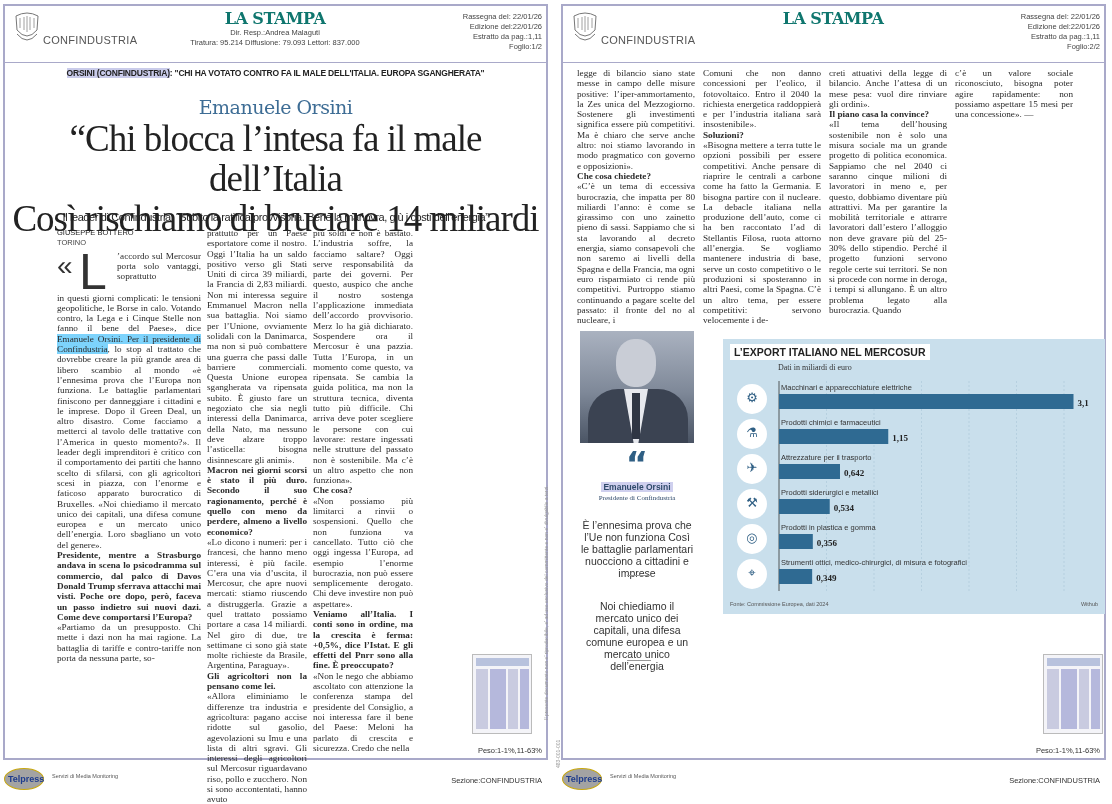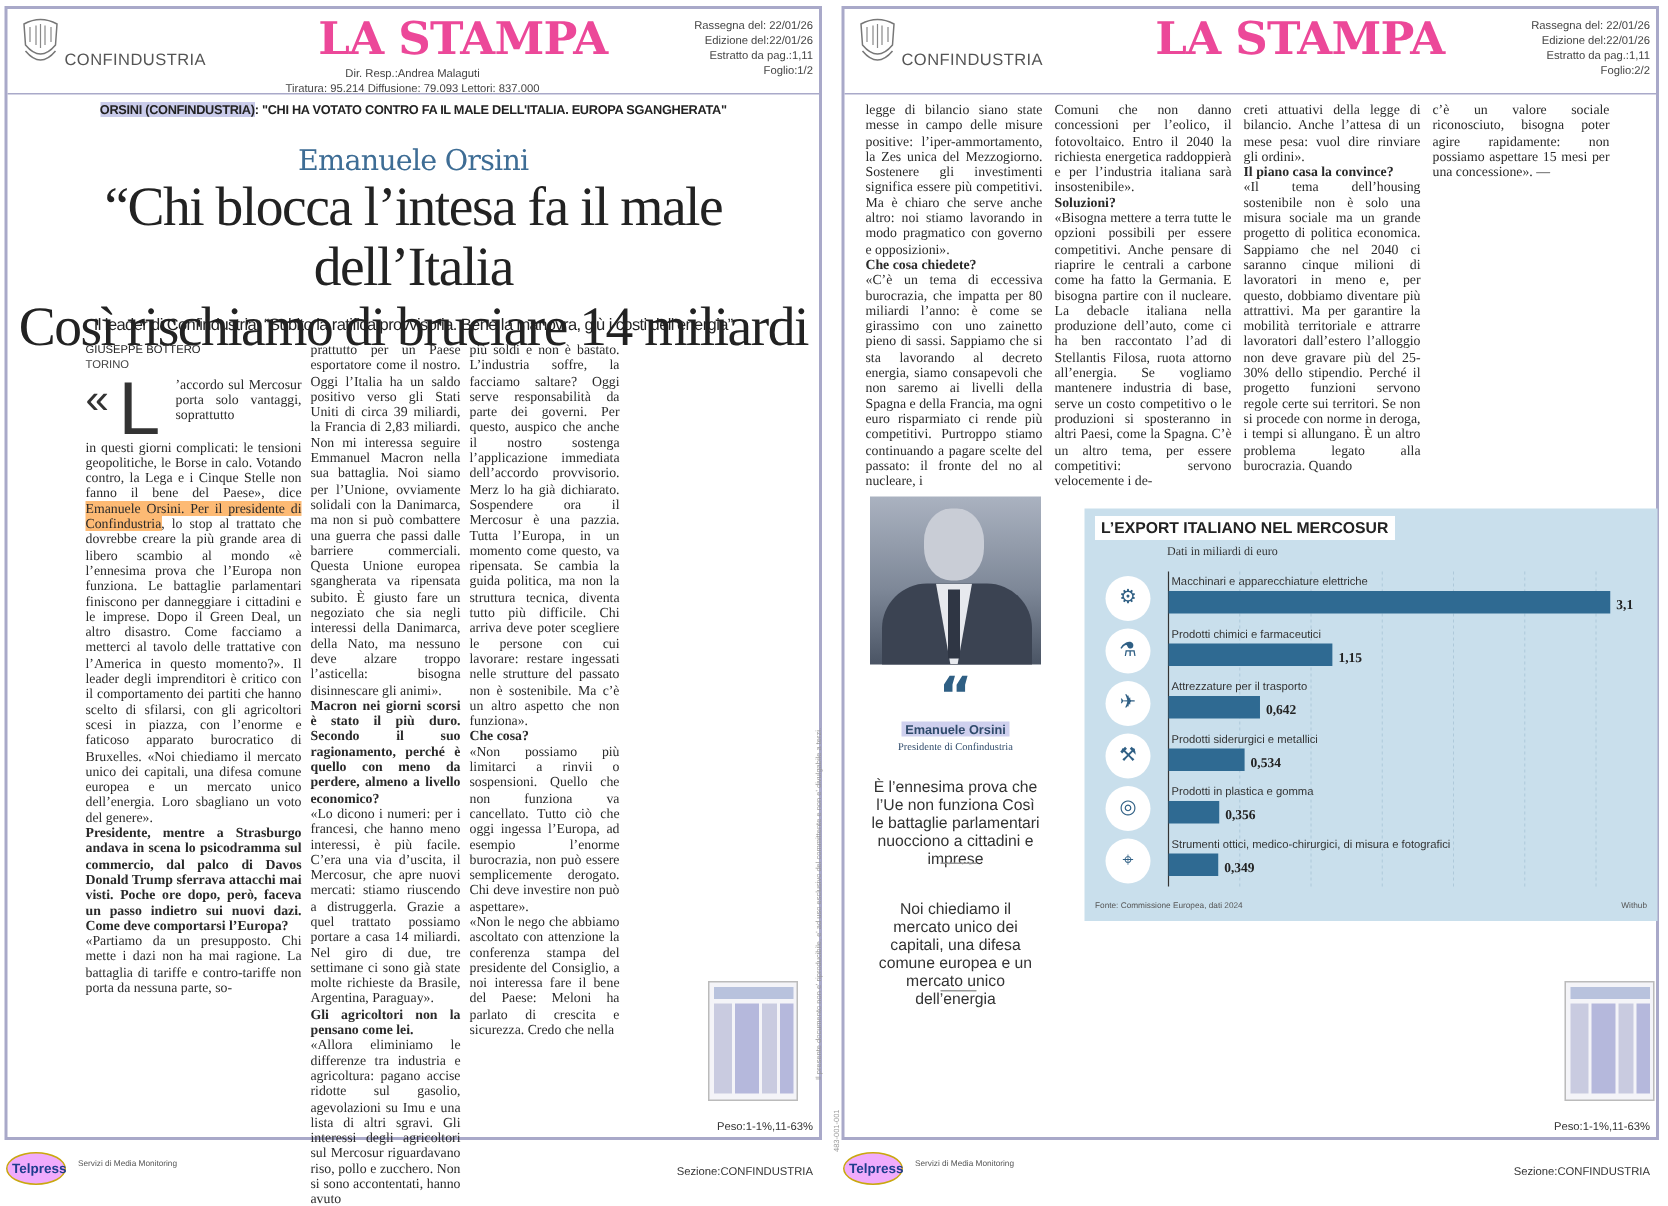--- a/index.html
+++ b/index.html
@@ -9,51 +9,51 @@
   .page { position: absolute; top: 0; width: 552px; height: 804px; }
   .page.p1 { left: 0; }
   .page.p2 { left: 558px; }
 
   .frame { position: absolute; left: 3px; top: 4px; width: 545px; height: 756px; border: 2px solid #a9a9c9; }
   .header { position: absolute; left: 0; top: 0; width: 100%; height: 57px; border-bottom: 1.5px solid #a9a9c9; }
   .logo { position: absolute; left: 8px; top: 6px; width: 120px; height: 40px; }
   .logo svg { position: absolute; left: 0; top: 0; }
   .logo-text { position: absolute; left: 30px; top: 22px; font-family: "Liberation Sans", sans-serif; font-size: 11px; color: #555; letter-spacing: 0.3px; }
   .masthead { position: absolute; left: 140px; width: 260px; top: 3px; text-align: center; }
-  .masthead-title { font-family: "DejaVu Serif", serif; font-weight: bold; font-size: 30px; letter-spacing: -0.5px; color: #ec4899; text-align: right; }
+  .masthead-title { font-family: "DejaVu Serif", serif; font-weight: bold; font-size: 16px; letter-spacing: -0.5px; color: #0f766e; }
   .masthead-sub { font-family: "Liberation Sans", sans-serif; font-size: 7.5px; color: #444; line-height: 10px; }
   .meta { position: absolute; right: 4px; top: 6px; text-align: right; font-family: "Liberation Sans", sans-serif; font-size: 7.5px; color: #444; line-height: 10px; }
 
   .kicker { position: absolute; top: 62px; left: 0; width: 100%; text-align: center; font-family: "Liberation Sans", sans-serif; font-weight: bold; font-size: 8.5px; color: #222; letter-spacing: -0.2px; }
   .kicker .hl { background: #c9cbea; }
 
   .byname { position: absolute; top: 90px; left: 0; width: 100%; text-align: center; font-family: "DejaVu Serif", serif; font-size: 19px; color: #3e6d95; letter-spacing: -0.5px; }
   .headline { position: absolute; top: 113px; left: 0; width: 100%; text-align: center; font-family: "Liberation Serif", serif; font-size: 37px; line-height: 40px; color: #222; letter-spacing: -1px; }
   .subhead { position: absolute; top: 205px; left: 0; width: 100%; text-align: center; font-family: "Liberation Sans", sans-serif; font-size: 11px; color: #222; letter-spacing: -0.4px; }
 
   .col { position: absolute; font-family: "Liberation Serif", serif; font-size: 9.2px; line-height: 10.3px; color: #2a2a2a; text-align: justify; }
   .col p { margin: 0; }
   .col .q { font-weight: bold; }
   .author { font-family: "Liberation Sans", sans-serif; font-weight: normal; font-size: 7.5px; color: #222; }
   .city { font-family: "Liberation Sans", sans-serif; font-size: 7.5px; color: #444; margin-bottom: 2px; }
   .dropcap-wrap { position: relative; height: 42px; }
   .dropcap-quote { position: absolute; left: 0; top: 10px; font-size: 28px; font-family: "Liberation Sans", sans-serif; color: #333; }
   .dropcap-L { position: absolute; left: 22px; top: -4px; font-size: 50px; font-family: "Liberation Sans", sans-serif; font-weight: 300; color: #333; line-height: 50px; }
   .dropcap-text { position: absolute; left: 60px; right: 0; top: 0; line-height: 10.3px; }
-  .hlt { background: #fdba74; }
+  .hlt { background: #7dd3fc; }
 
   .thumb { position: absolute; width: 60px; height: 80px; border: 1px solid #bbb; background: #f4f4f8; }
   .thumb .t1 { position: absolute; left: 3px; top: 3px; width: 53px; height: 8px; background: #b8c2dd; }
   .thumb .t2 { position: absolute; left: 3px; top: 14px; width: 12px; height: 60px; background: #c9cbe0; }
   .thumb .t3 { position: absolute; left: 17px; top: 14px; width: 16px; height: 60px; background: #b5b8dc; }
   .thumb .t4 { position: absolute; left: 35px; top: 14px; width: 10px; height: 60px; background: #c9cbe0; }
   .thumb .t5 { position: absolute; left: 47px; top: 14px; width: 9px; height: 60px; background: #b5b8dc; }
   .peso { position: absolute; font-family: "Liberation Sans", sans-serif; font-size: 7.5px; color: #333; }
 
-  .footer-logo { position: absolute; left: 4px; top: 768px; width: 40px; height: 22px; border-radius: 50%; background: #f0abfc; border: 1px solid #c9a80e; }
+  .footer-logo { position: absolute; left: 4px; top: 768px; width: 40px; height: 22px; border-radius: 50%; background: #a3a3a3; border: 1px solid #c9a80e; }
   .footer-logo span { position: absolute; left: 3px; top: 5px; font-family: "Liberation Sans", sans-serif; font-weight: bold; font-size: 9px; color: #1e3c8c; }
   .footer-tag { position: absolute; left: 52px; top: 773px; font-family: "Liberation Sans", sans-serif; font-size: 5.5px; color: #555; }
   .footer-sez { position: absolute; right: 10px; top: 776px; font-family: "Liberation Sans", sans-serif; font-size: 7.5px; color: #333; }
 
   .side-note { position: absolute; left: 543px; top: 420px; width: 12px; height: 300px; }
   .side-note span { position: absolute; left: 0; top: 0; transform-origin: 0 0; transform: rotate(-90deg) translate(-300px, 0); width: 300px; font-family: "Liberation Sans", sans-serif; font-size: 5px; color: #999; white-space: nowrap; }
   .side-code { position: absolute; left: 541px; top: 728px; width: 12px; height: 40px; }
   .side-code span { position: absolute; left: 0; top: 0; transform-origin: 0 0; transform: rotate(-90deg) translate(-40px, 0); font-family: "Liberation Sans", sans-serif; font-size: 5px; color: #999; white-space: nowrap; }
 
   
@@ -133,20 +133,21 @@
       <p class="q">Macron nei giorni scorsi è stato il più duro. Secondo il suo ragionamento, perché è quello con meno da perdere, almeno a livello economico?</p>
       <p>«Lo dicono i numeri: per i francesi, che hanno meno interessi, è più facile. C’era una via d’uscita, il Mercosur, che apre nuovi mercati: stiamo riuscendo a distruggerla. Grazie a quel trattato possiamo portare a casa 14 miliardi. Nel giro di due, tre settimane ci sono già state molte richieste da Brasile, Argentina, Paraguay».</p>
       <p class="q">Gli agricoltori non la pensano come lei.</p>
       <p>«Allora eliminiamo le differenze tra industria e agricoltura: pagano accise ridotte sul gasolio, agevolazioni su Imu e una lista di altri sgravi. Gli interessi degli agricoltori sul Mercosur riguardavano riso, pollo e zucchero. Non si sono accontentati, hanno avuto</p>
     </div>
 
     <div class="col" style="left:308px; top:222px; width:100px;">
       <p>più soldi e non è bastato. L’industria soffre, la facciamo saltare? Oggi serve responsabilità da parte dei governi. Per questo, auspico che anche il nostro sostenga l’applicazione immediata dell’accordo provvisorio. Merz lo ha già dichiarato. Sospendere ora il Mercosur è una pazzia. Tutta l’Europa, in un momento come questo, va ripensata. Se cambia la guida politica, ma non la struttura tecnica, diventa tutto più difficile. Chi arriva deve poter scegliere le persone con cui lavorare: restare ingessati nelle strutture del passato non è sostenibile. Ma c’è un altro aspetto che non funziona».</p>
       <p class="q">Che cosa?</p>
       <p>«Non possiamo più limitarci a rinvii o sospensioni. Quello che non funziona va cancellato. Tutto ciò che oggi ingessa l’Europa, ad esempio l’enorme burocrazia, non può essere semplicemente derogato. Chi deve investire non può aspettare».</p>
+      <p class="q">Veniamo all’Italia. I conti sono in ordine, ma la crescita è ferma: +0,5%, dice l’Istat. E gli effetti del Pnrr sono alla fine. È preoccupato?</p>
       <p>«Non le nego che abbiamo ascoltato con attenzione la conferenza stampa del presidente del Consiglio, a noi interessa fare il bene del Paese: Meloni ha parlato di crescita e sicurezza. Credo che nella</p>
     </div>
 
     <div class="thumb" style="left:467px; top:648px;">
       <div class="t1"></div>
         <div class="t2"></div>
         <div class="t3"></div>
         <div class="t4"></div>
         <div class="t5"></div>
     </div>

